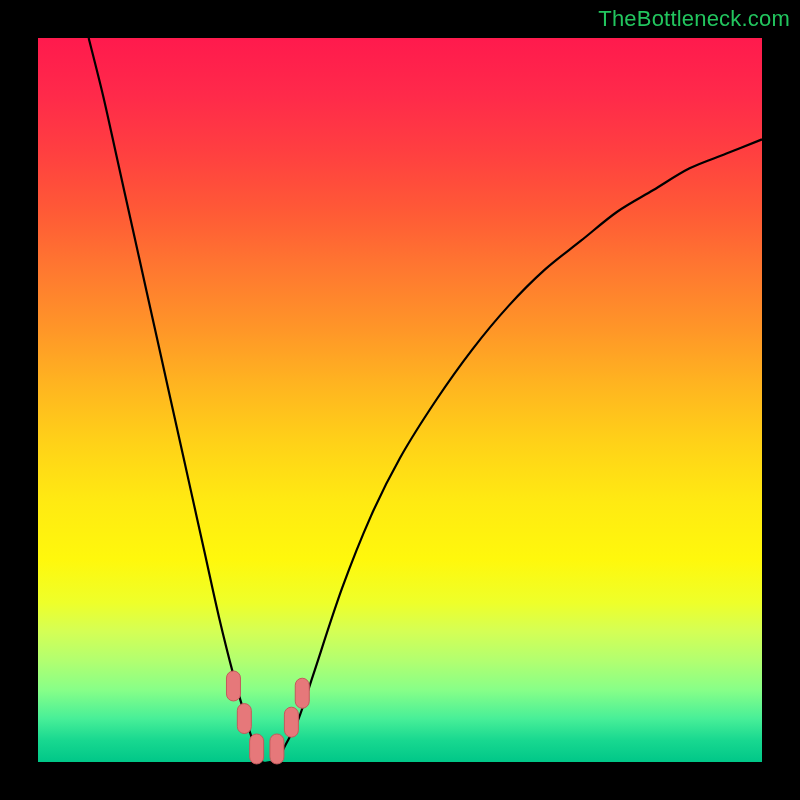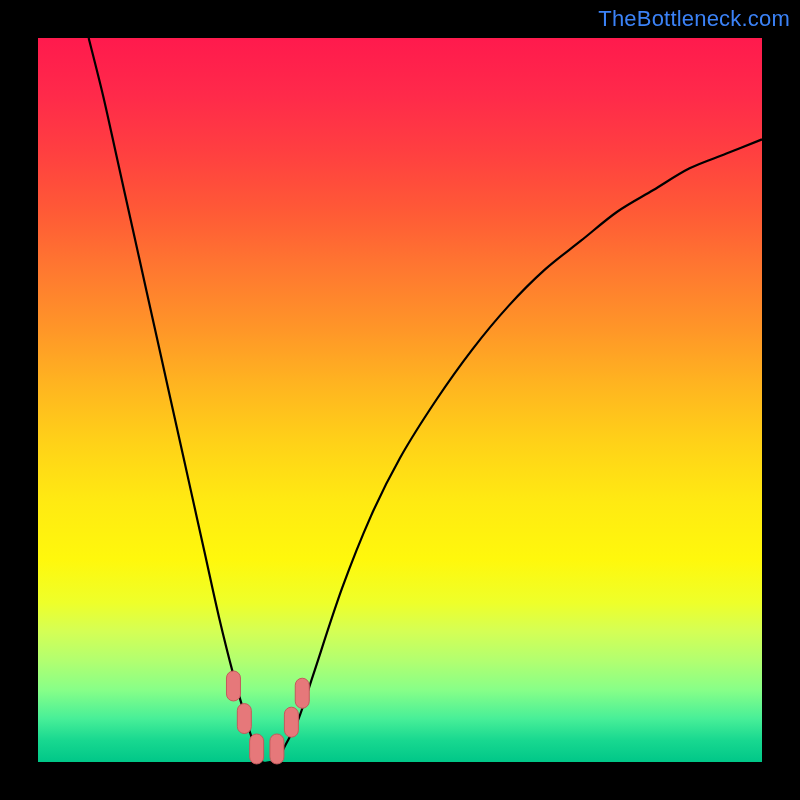--- a/index.html
+++ b/index.html
@@ -39,21 +39,21 @@
       #88ff88 90%,
       #48ef98 94%,
       #18d890 97%,
       #00c788 100%
     );
   }
   .watermark {
     position: absolute;
     top: 6px;
     right: 10px;
-    color: #3b82f6;
+    color: #22c55e;
     font-size: 22px;
     font-weight: 400;
     letter-spacing: 0.2px;
     z-index: 50;
   }
   svg.curve {
     position: absolute;
     left: 0;
     top: 0;
     width: 724px;

